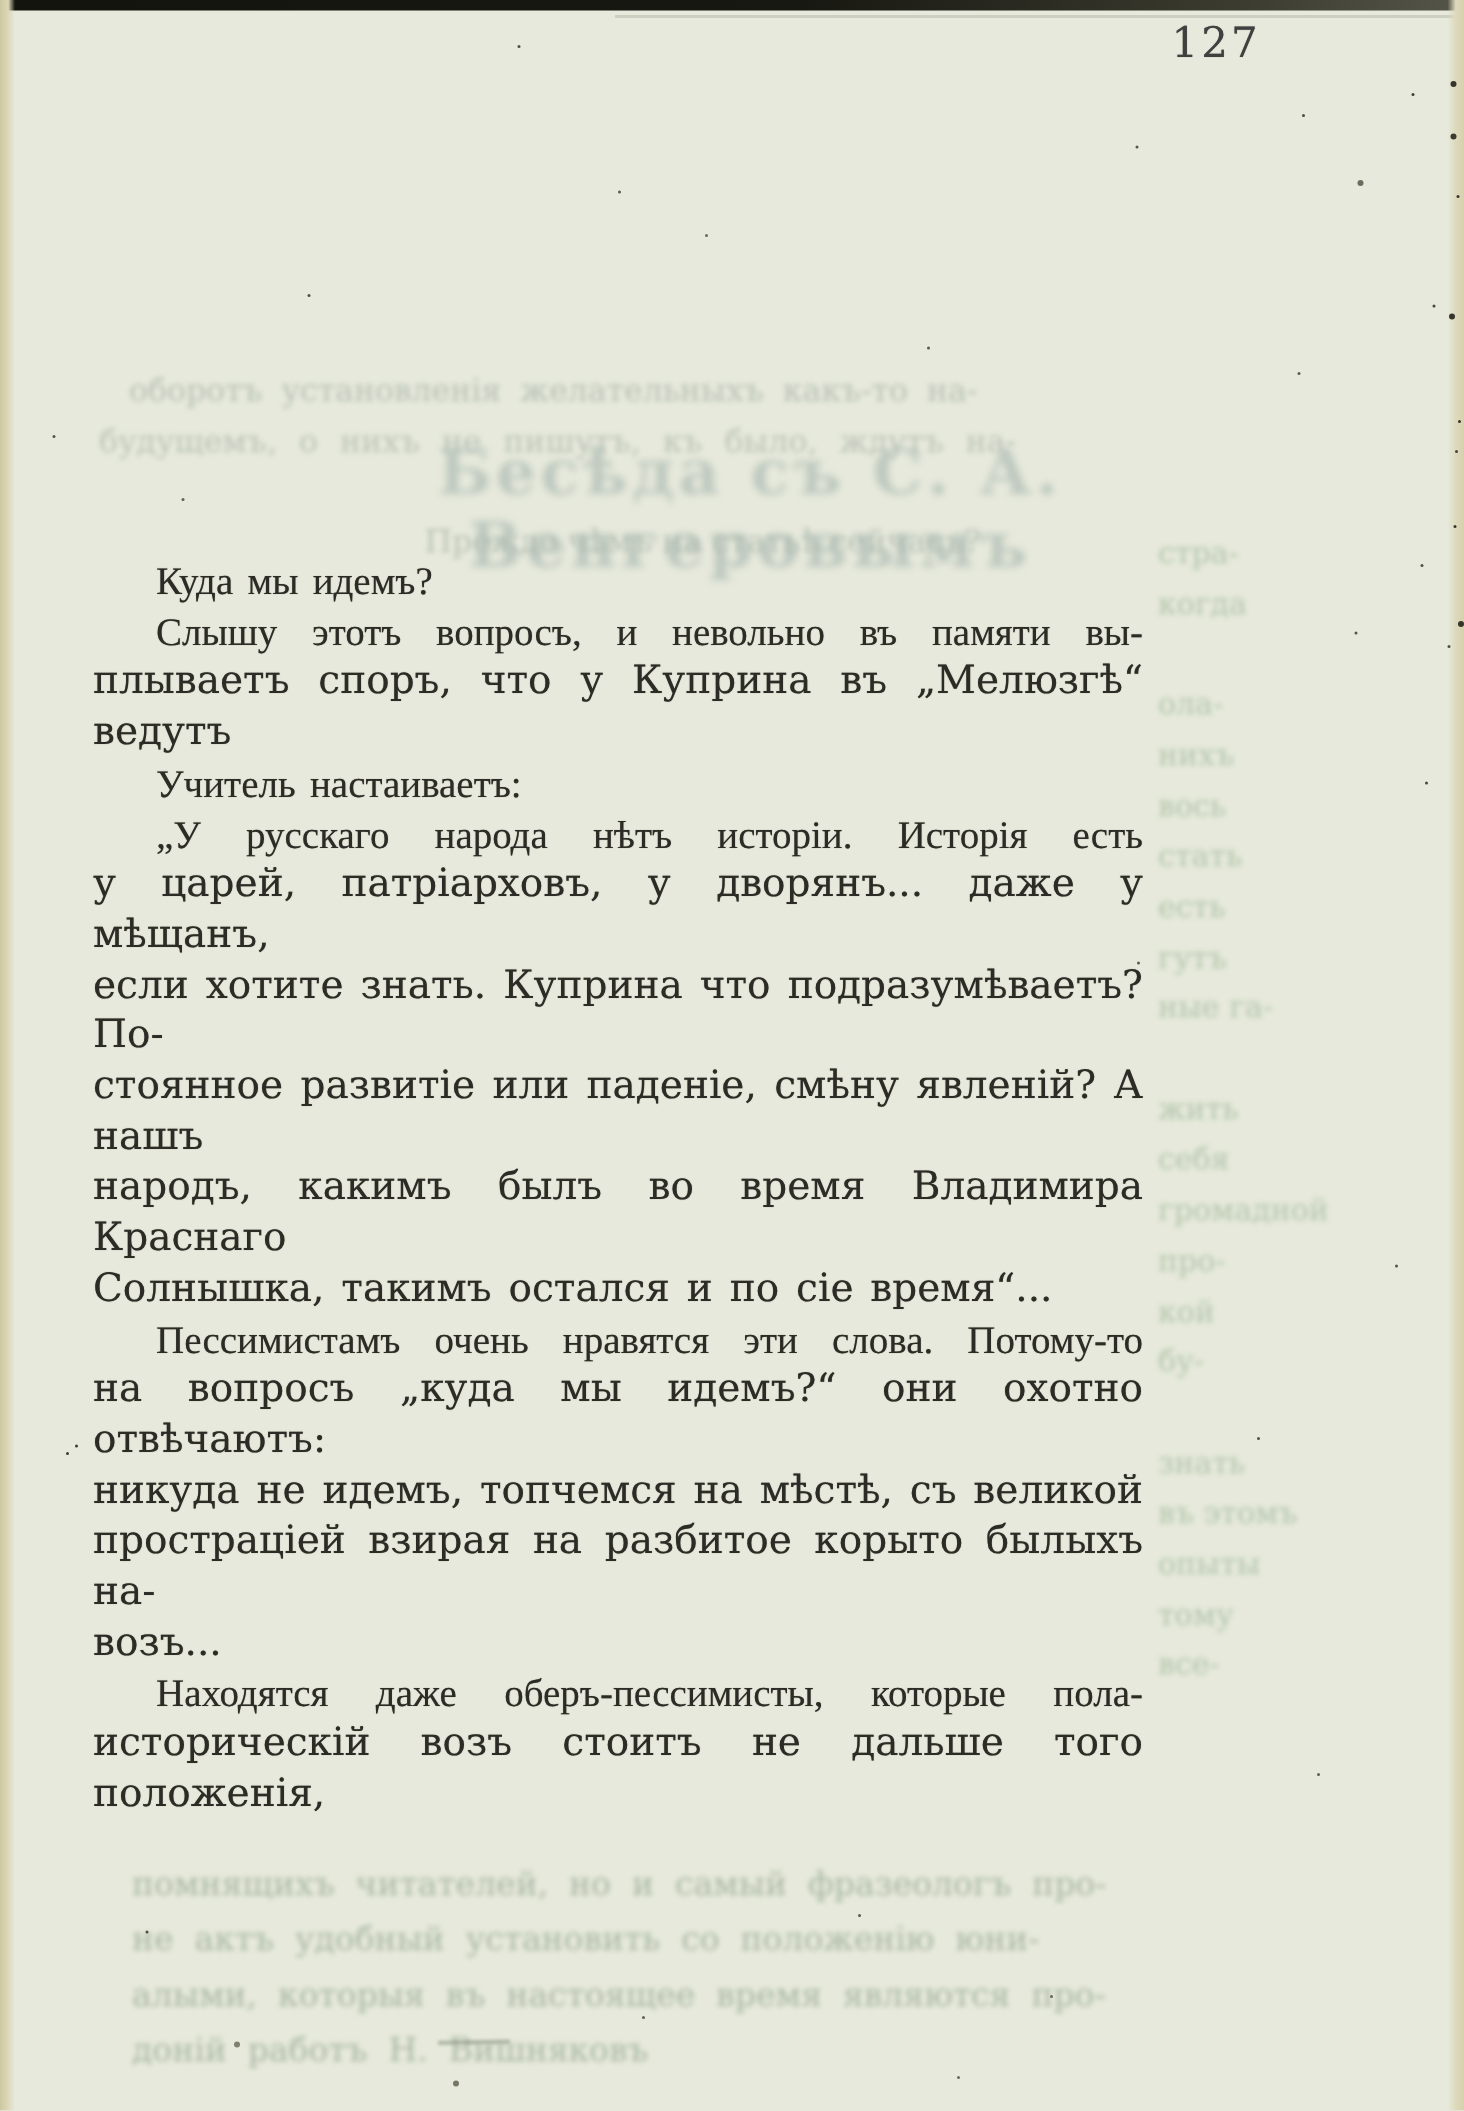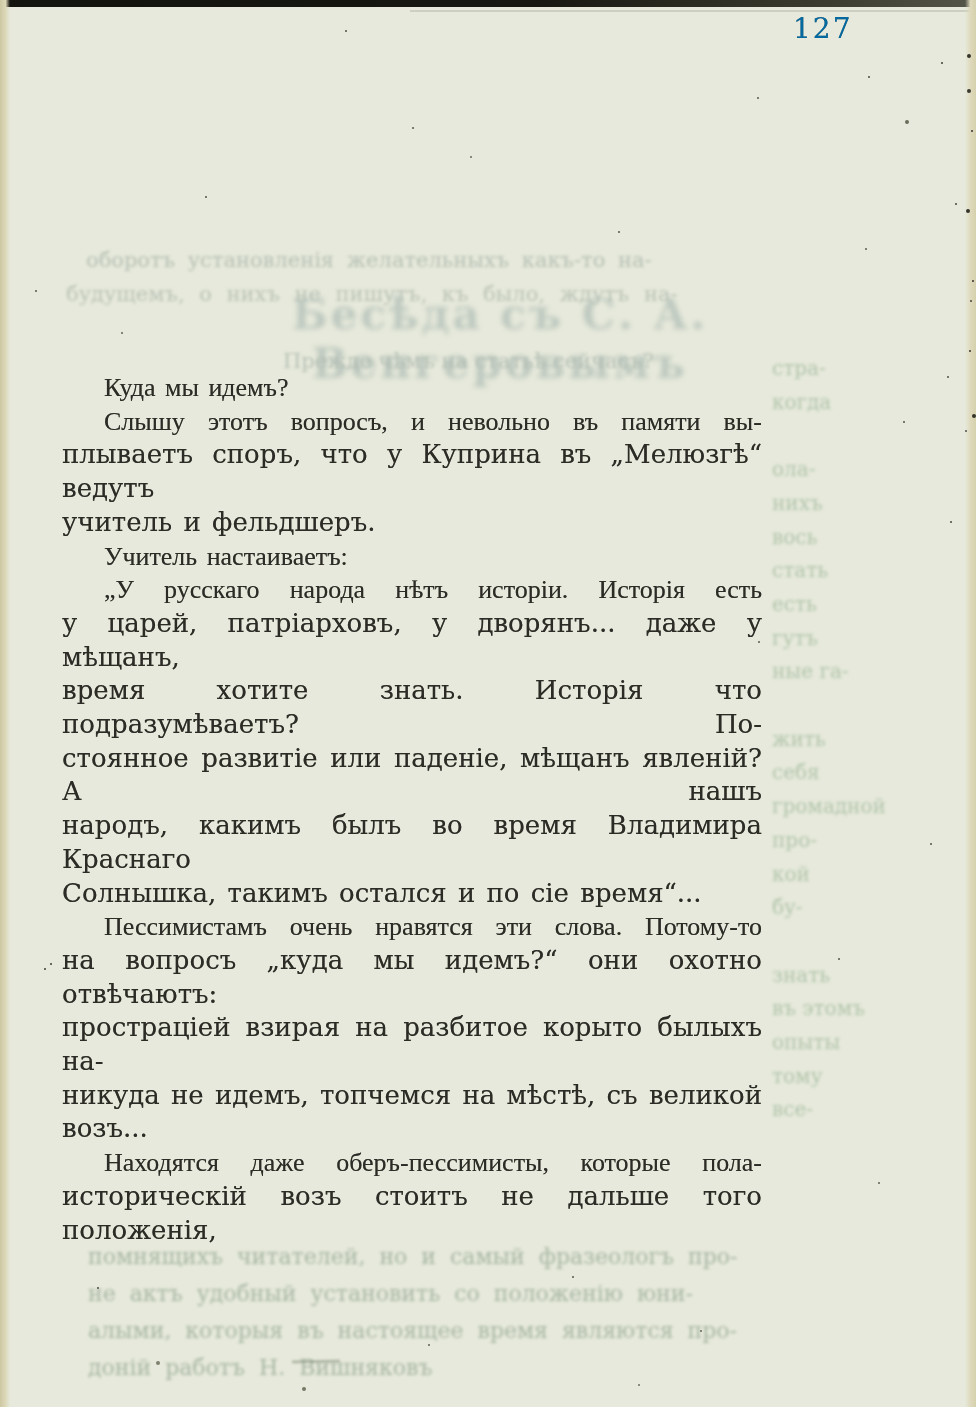--- a/index.html
+++ b/index.html
@@ -14,22 +14,22 @@
   .page{position:absolute;inset:0;}
   
   .edge-top{position:absolute;left:0;top:0;width:976px;height:7px;
     background:linear-gradient(to right,#14140f 0%,#181812 55%,#3c3c30 85%,#55554a 100%);}
   .edge-top-line{position:absolute;left:410px;top:10px;right:0;height:2px;background:rgba(120,120,95,.22);}
   .edge-left{position:absolute;left:0;top:0;width:10px;height:1407px;
     background:linear-gradient(to right,#cdc8a2,#dcd8b8 55%,rgba(220,216,184,0));}
   .edge-right{position:absolute;right:0;top:0;width:11px;height:1407px;
     background:linear-gradient(to left,#d5d1ac,#ded9bc 50%,rgba(222,217,188,0));}
   
-  .pagenum{position:absolute;left:781px;top:12px;font-size:28px;color:#0369a1;
-    letter-spacing:2px;text-shadow:0 0 .6px rgba(50,50,40,.6);margin-left:12px;}
+  .pagenum{position:absolute;left:781px;top:12px;font-size:28px;color:#404040;
+    letter-spacing:2px;text-shadow:0 0 .6px rgba(50,50,40,.6);}
   
   .body{position:absolute;left:62px;top:371px;width:700px;
     font-size:26px;line-height:33.7px;color:#2d2b26;word-spacing:3px;
     text-shadow:0 0 .6px rgba(45,43,36,.55);}
   .ln{text-align:justify;text-align-last:justify;}
   .ln.pe{text-align-last:left;}
   .ln.in{padding-left:42px;font-family:Liberation Serif, serif;}
   
   .bleed{position:absolute;color:#aeb9ae;filter:blur(1.8px);opacity:.85;
     white-space:pre-line;pointer-events:none;}
@@ -103,32 +103,31 @@
   <div class="bleed bleed-bottom">помнящихъ читателей, но и самый фразеологъ про-
 не актъ удобный установить со положенію юни-
 алыми, которыя въ настоящее время являются про-
 доній работъ    Н. Вишняковъ</div>
   <div class="bleed-dash"></div>
 
   <div class="body">
     <div class="ln in pe">Куда мы идемъ?</div>
     <div class="ln in">Слышу этотъ вопросъ, и невольно въ памяти вы-</div>
     <div class="ln">плываетъ споръ, что у Куприна въ „Мелюзгѣ“ ведутъ</div>
-    <div class="ln pe">учитель и фельдшеръ.</div>
     <div class="ln in pe">Учитель настаиваетъ:</div>
     <div class="ln in">„У русскаго народа нѣтъ исторіи. Исторія есть</div>
     <div class="ln">у царей, патріарховъ, у дворянъ... даже у мѣщанъ,</div>
-    <div class="ln">время хотите знать. Исторія что подразумѣваетъ? По-</div>
-    <div class="ln">стоянное развитіе или паденіе, мѣщанъ явленій? А нашъ</div>
+    <div class="ln">если хотите знать. Куприна что подразумѣваетъ? По-</div>
+    <div class="ln">стоянное развитіе или паденіе, смѣну явленій? А нашъ</div>
     <div class="ln">народъ, какимъ былъ во время Владимира Краснаго</div>
     <div class="ln pe">Солнышка, такимъ остался и по сіе время“...</div>
     <div class="ln in">Пессимистамъ очень нравятся эти слова. Потому-то</div>
     <div class="ln">на вопросъ „куда мы идемъ?“ они охотно отвѣчаютъ:</div>
+    <div class="ln">никуда не идемъ, топчемся на мѣстѣ, съ великой</div>
     <div class="ln">простраціей взирая на разбитое корыто былыхъ на-</div>
-    <div class="ln">никуда не идемъ, топчемся на мѣстѣ, съ великой</div>
     <div class="ln pe">возъ...</div>
     <div class="ln in">Находятся даже оберъ-пессимисты, которые пола-</div>
     <div class="ln">историческій возъ стоитъ не дальше того положенія,</div>
 
   </div>
 
   <div class="specks"></div>
 
 </div>
 

